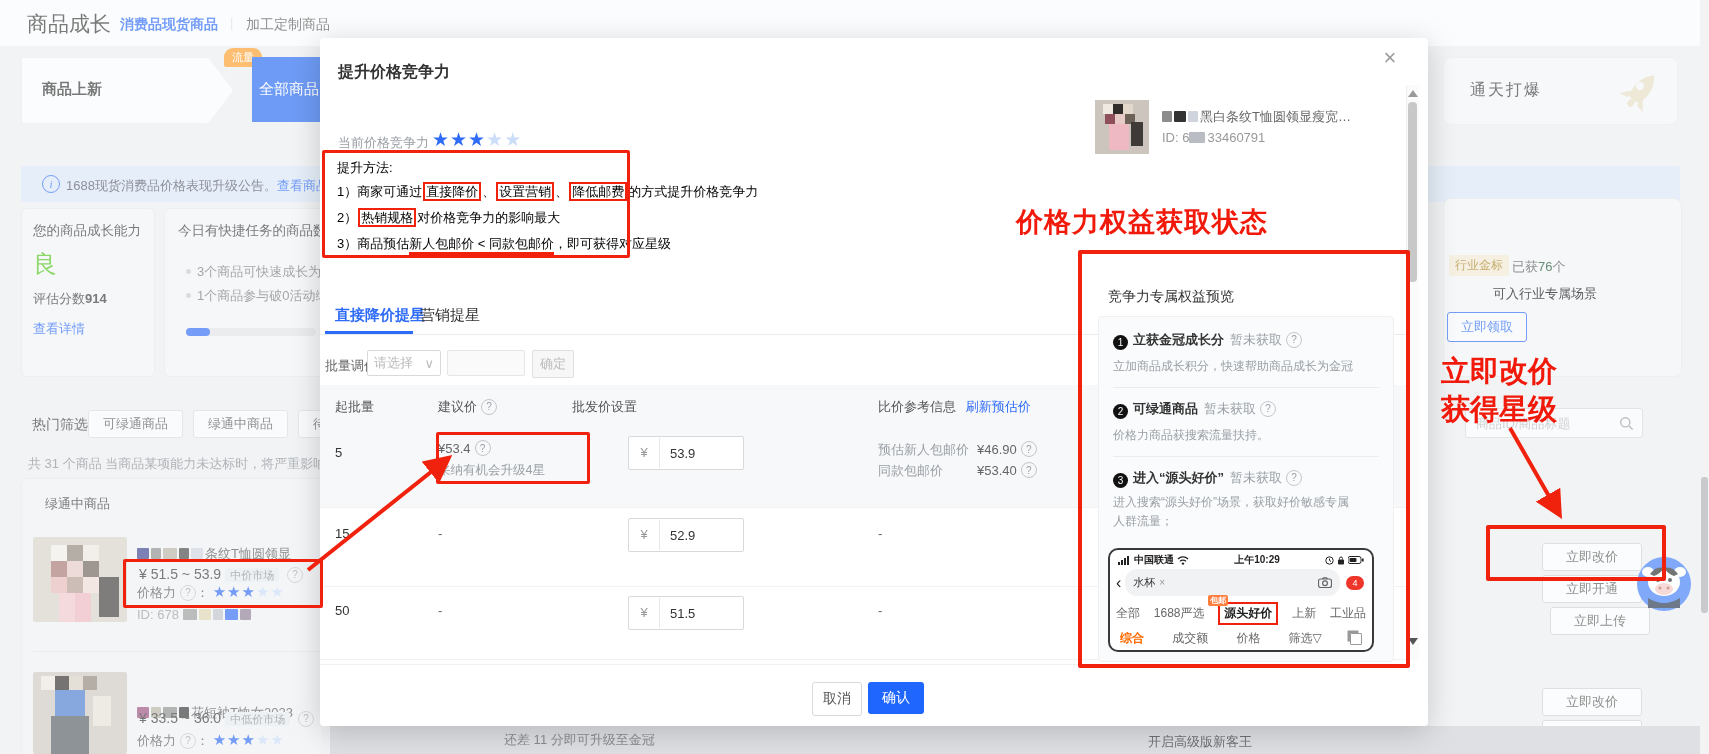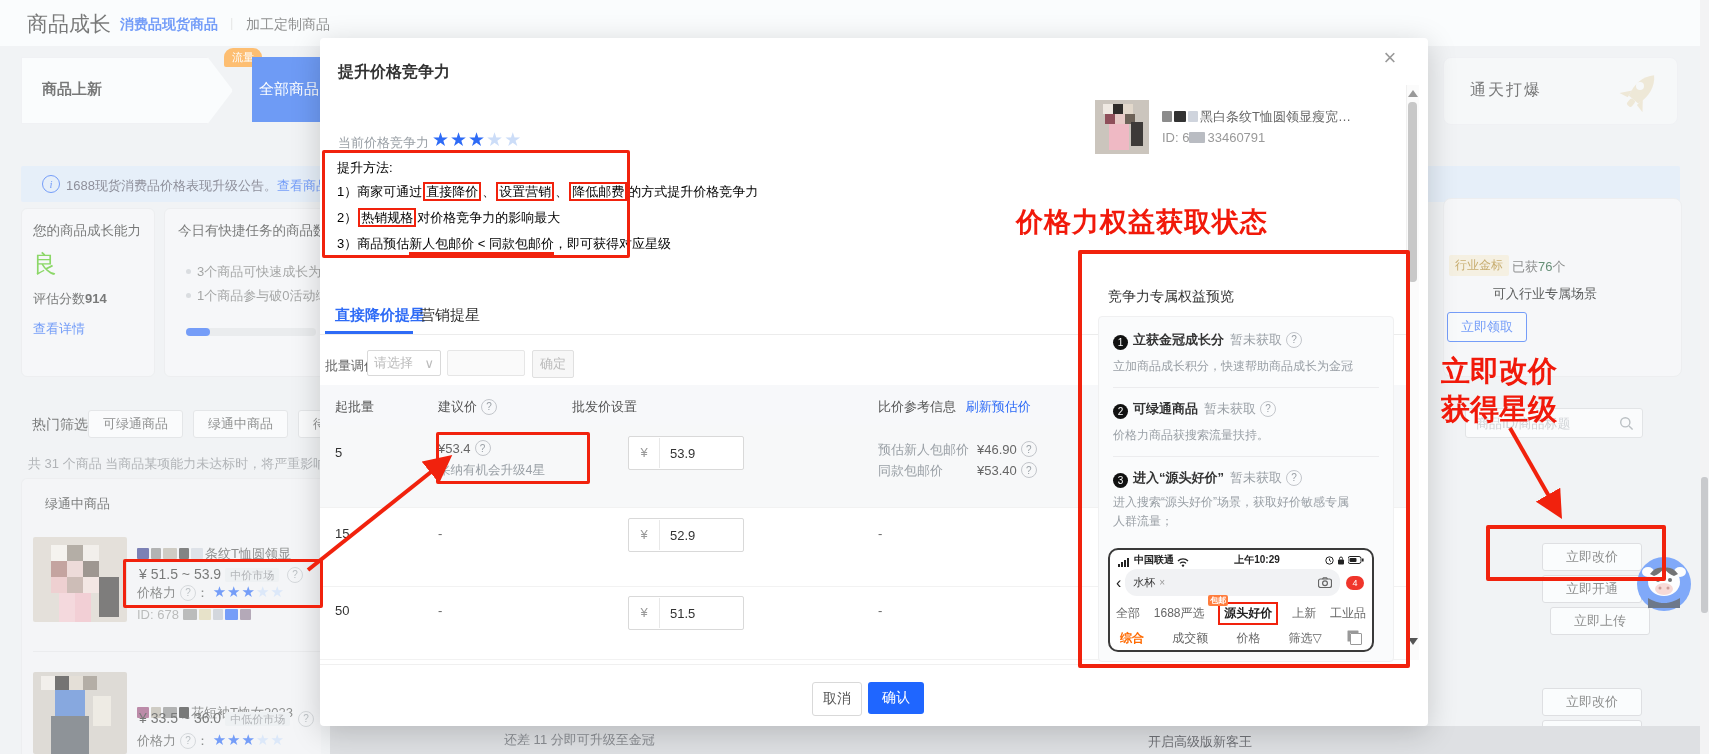--- a/index.html
+++ b/index.html
@@ -381,21 +381,21 @@
         <div>
           <span class="pi-num">3</span><span class="pi-name">进入“源头好价”</span><span class="pi-status">暂未获取</span><span class="q">?</span>
           <div class="pi-desc" style="margin-top:6px;">进入搜索“源头好价”场景，获取好价敏感专属</div>
           <div class="pi-desc" style="margin-top:2px;">人群流量；</div>
         </div>
       </div>
     </div>
 
     <div class="m phone">
       <div class="ph-row ph-status">
-        <span style="display:flex;align-items:flex-end;gap:3px;">
+        <span style="display:flex;align-items:center;gap:3px;">
           <svg width="13" height="9">
               <rect x="0" y="6" width="2" height="3" fill="#222"></rect>
               <rect x="3" y="4" width="2" height="5" fill="#222"></rect>
               <rect x="6" y="2" width="2" height="7" fill="#222"></rect>
               <rect x="9" y="0" width="2" height="9" fill="#222"></rect>
             </svg>
           <span>中国联通</span>
           <svg width="12" height="9" viewBox="0 0 12 9">
               <path d="M1 3 A7 7 0 0 1 11 3" fill="none" stroke="#222" stroke-width="1.3"></path>
               <path d="M3 5.4 A4.2 4.2 0 0 1 9 5.4" fill="none" stroke="#222" stroke-width="1.3"></path>

